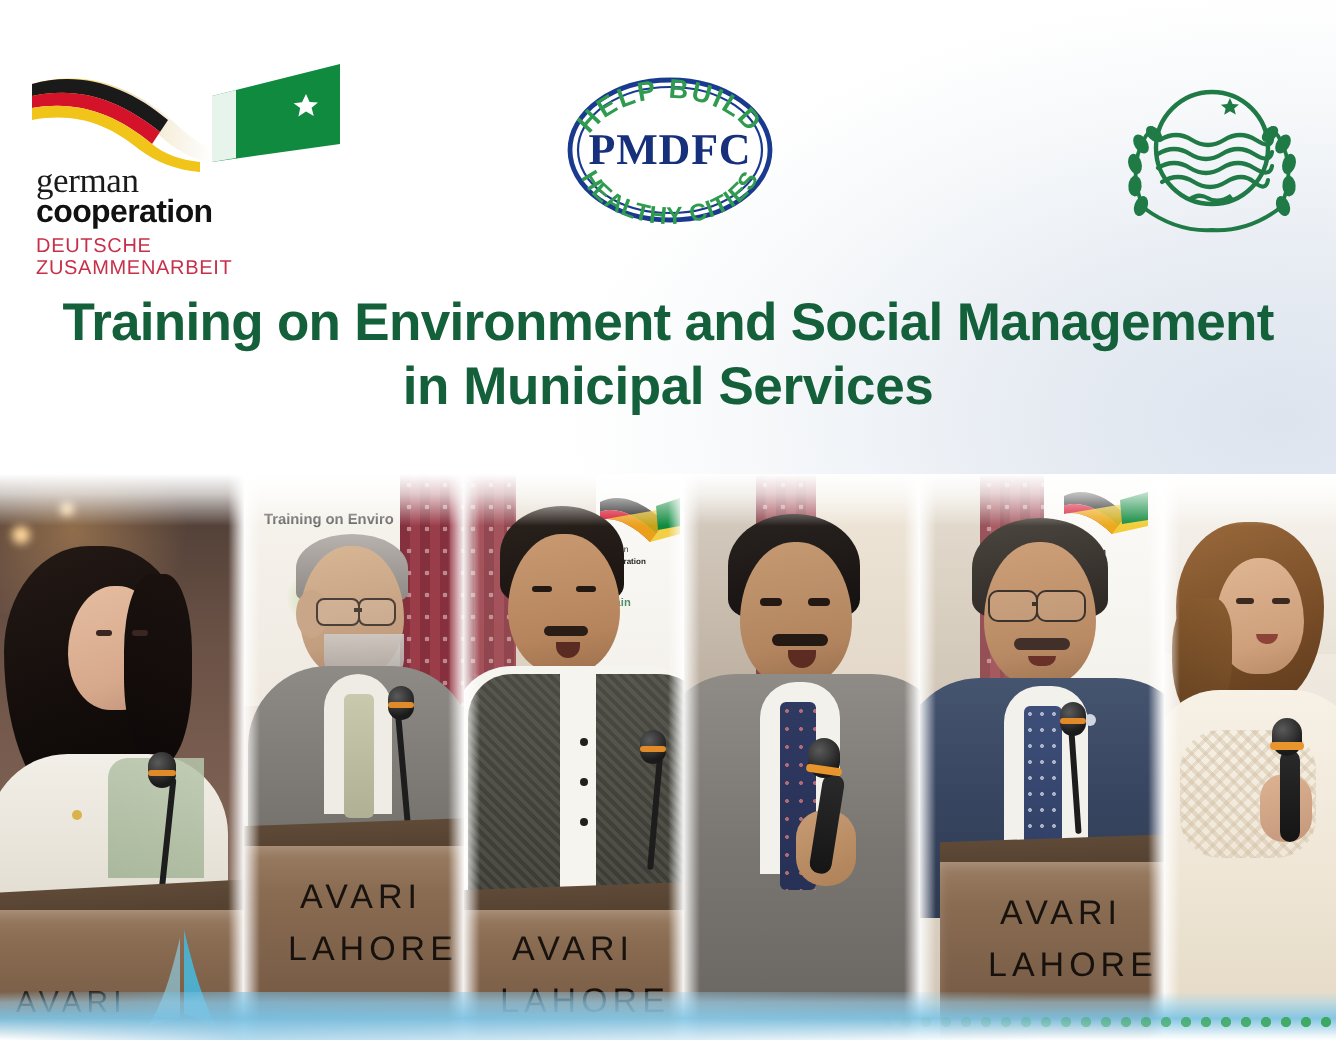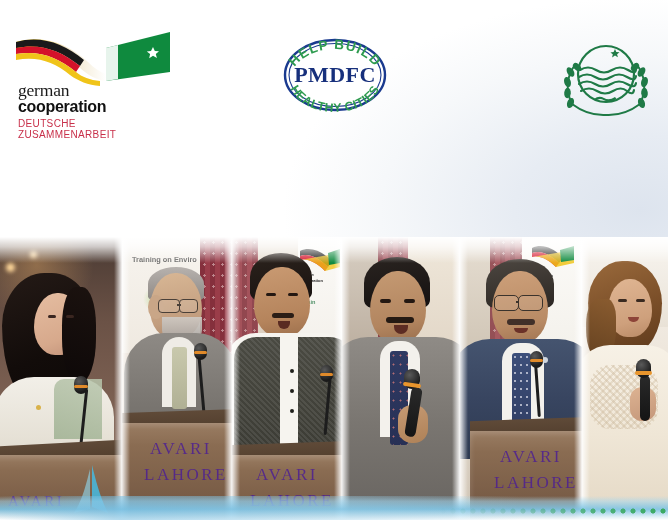--- a/index.html
+++ b/index.html
@@ -160,22 +160,22 @@
     position: absolute;
     background: linear-gradient(180deg, #9a7d63 0%, #8a6c52 22%, #7d6049 60%, #6d5340 100%);
     box-shadow: inset 0 2px 6px rgba(255,255,255,0.18);
   }
   .podium-top {
     position: absolute;
     background: linear-gradient(180deg, #5f4a38 0%, #54402f 100%);
   }
   .podium-word {
     position: absolute;
-    font-family: Liberation Serif, serif;
-    color: #4c1d95;
+    font-family: Liberation Sans, sans-serif;
+    color: #000000;
     letter-spacing: 2.5px;
     opacity: 0.82;
     white-space: nowrap;
   }
 
   
   .head {
     position: absolute;
     border-radius: 48% 48% 44% 44% / 55% 55% 45% 45%;
   }
@@ -341,20 +341,24 @@
           </g>
         </g>
 
         <g stroke="#1f7a46" stroke-width="2" fill="none" stroke-linecap="round">
           <path d="M16,74 q16,12 34,11 q18,1 34,-11"></path>
         </g>
       </svg>
     </div>
   </div>
 
+  <div class="title-block">
+    <div class="title-line l1">Training on Environment and Social Management</div>
+    <div class="title-line l2">in Municipal Services</div>
+  </div>
 
   <div class="photo-strip">
 
     <div class="panel" style="left:0px; width:122px;">
       <div class="scene">
         <div class="room" style="background:linear-gradient(180deg,#4a3a33 0%,#6b5246 30%,#7d6153 60%,#8b6f5e 100%);"></div>
         <div style="position:absolute;left:0;top:0;width:122px;height:70px;background:radial-gradient(circle at 30% 40%, rgba(255,190,110,0.35), rgba(60,40,30,0) 60%);"></div>
         <div style="position:absolute;left:6px;top:26px;width:9px;height:9px;border-radius:50%;background:#ffd79a;filter:blur(2px);"></div>
         <div style="position:absolute;left:30px;top:14px;width:7px;height:7px;border-radius:50%;background:#ffe0ae;filter:blur(2px);"></div>
 

